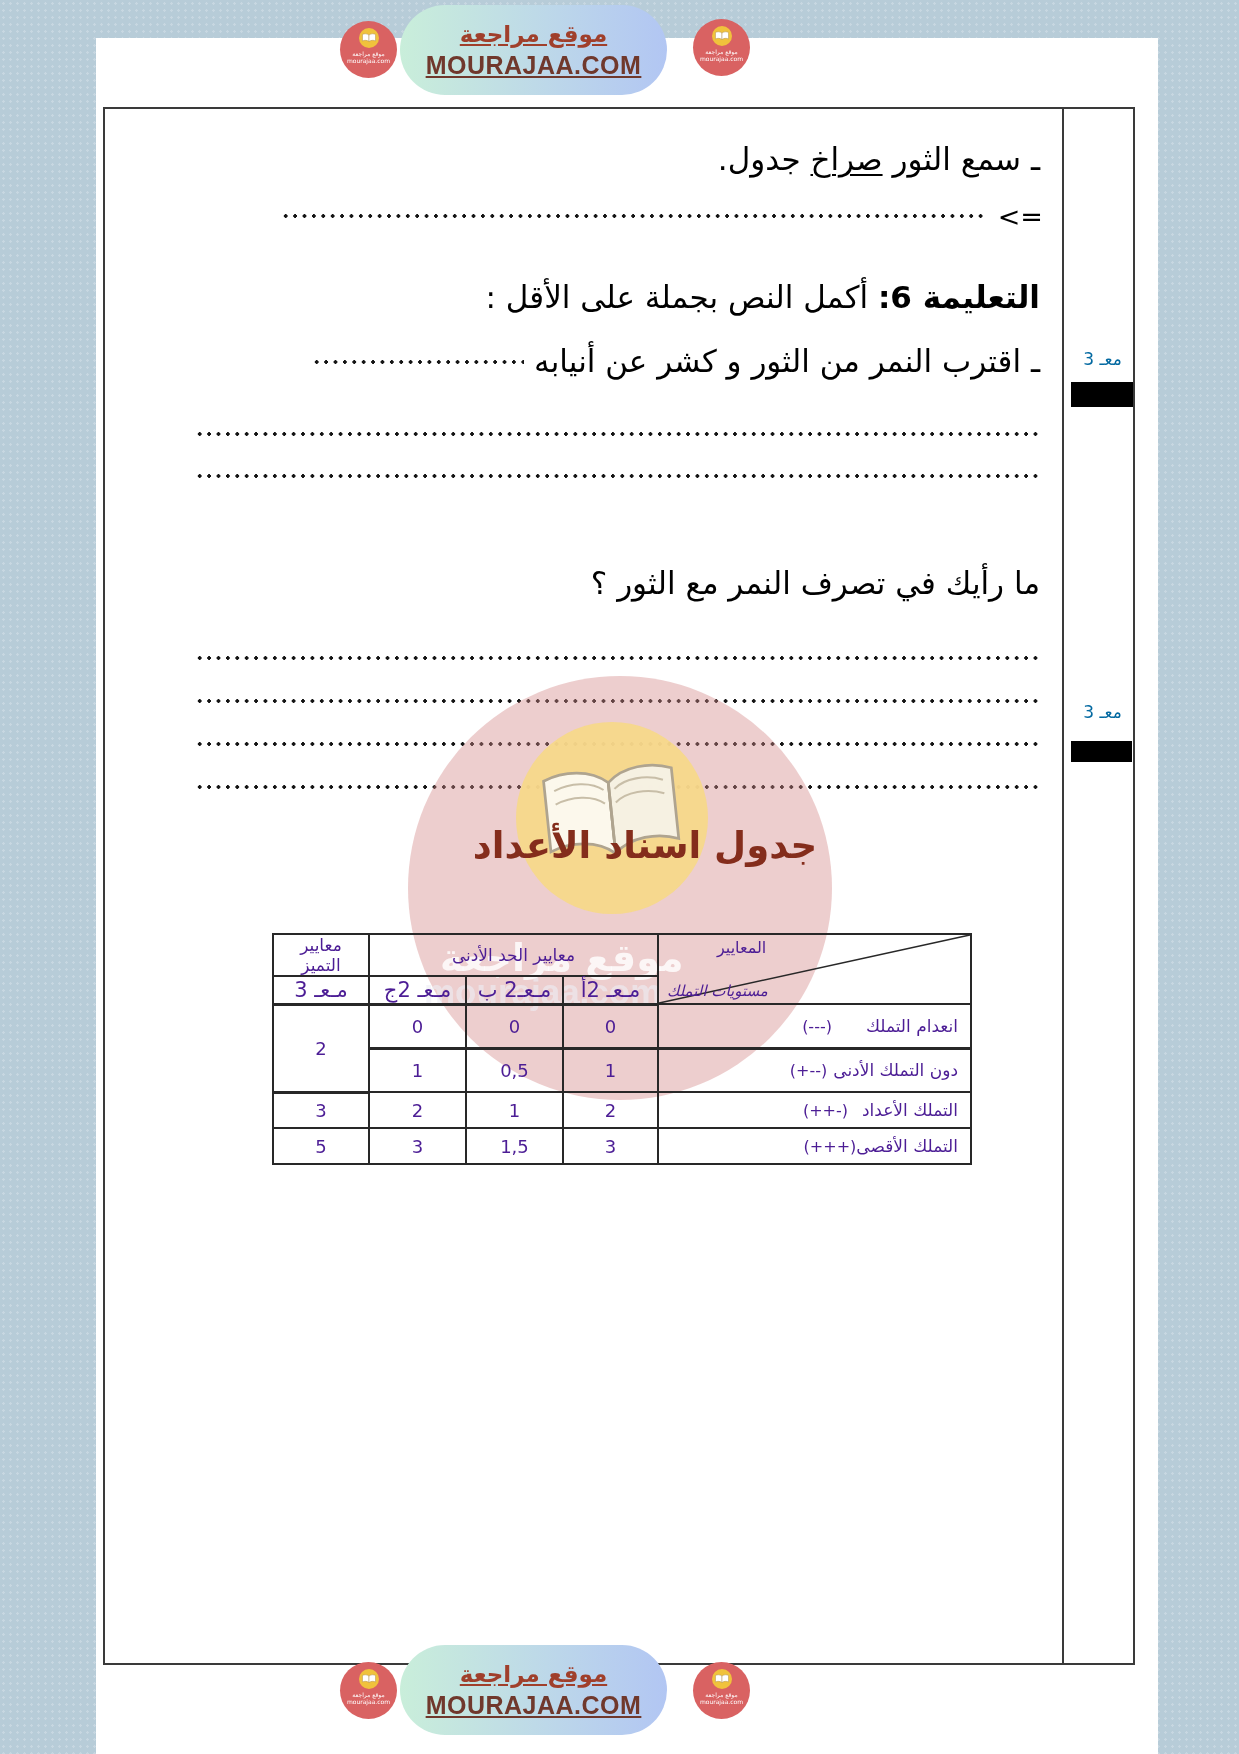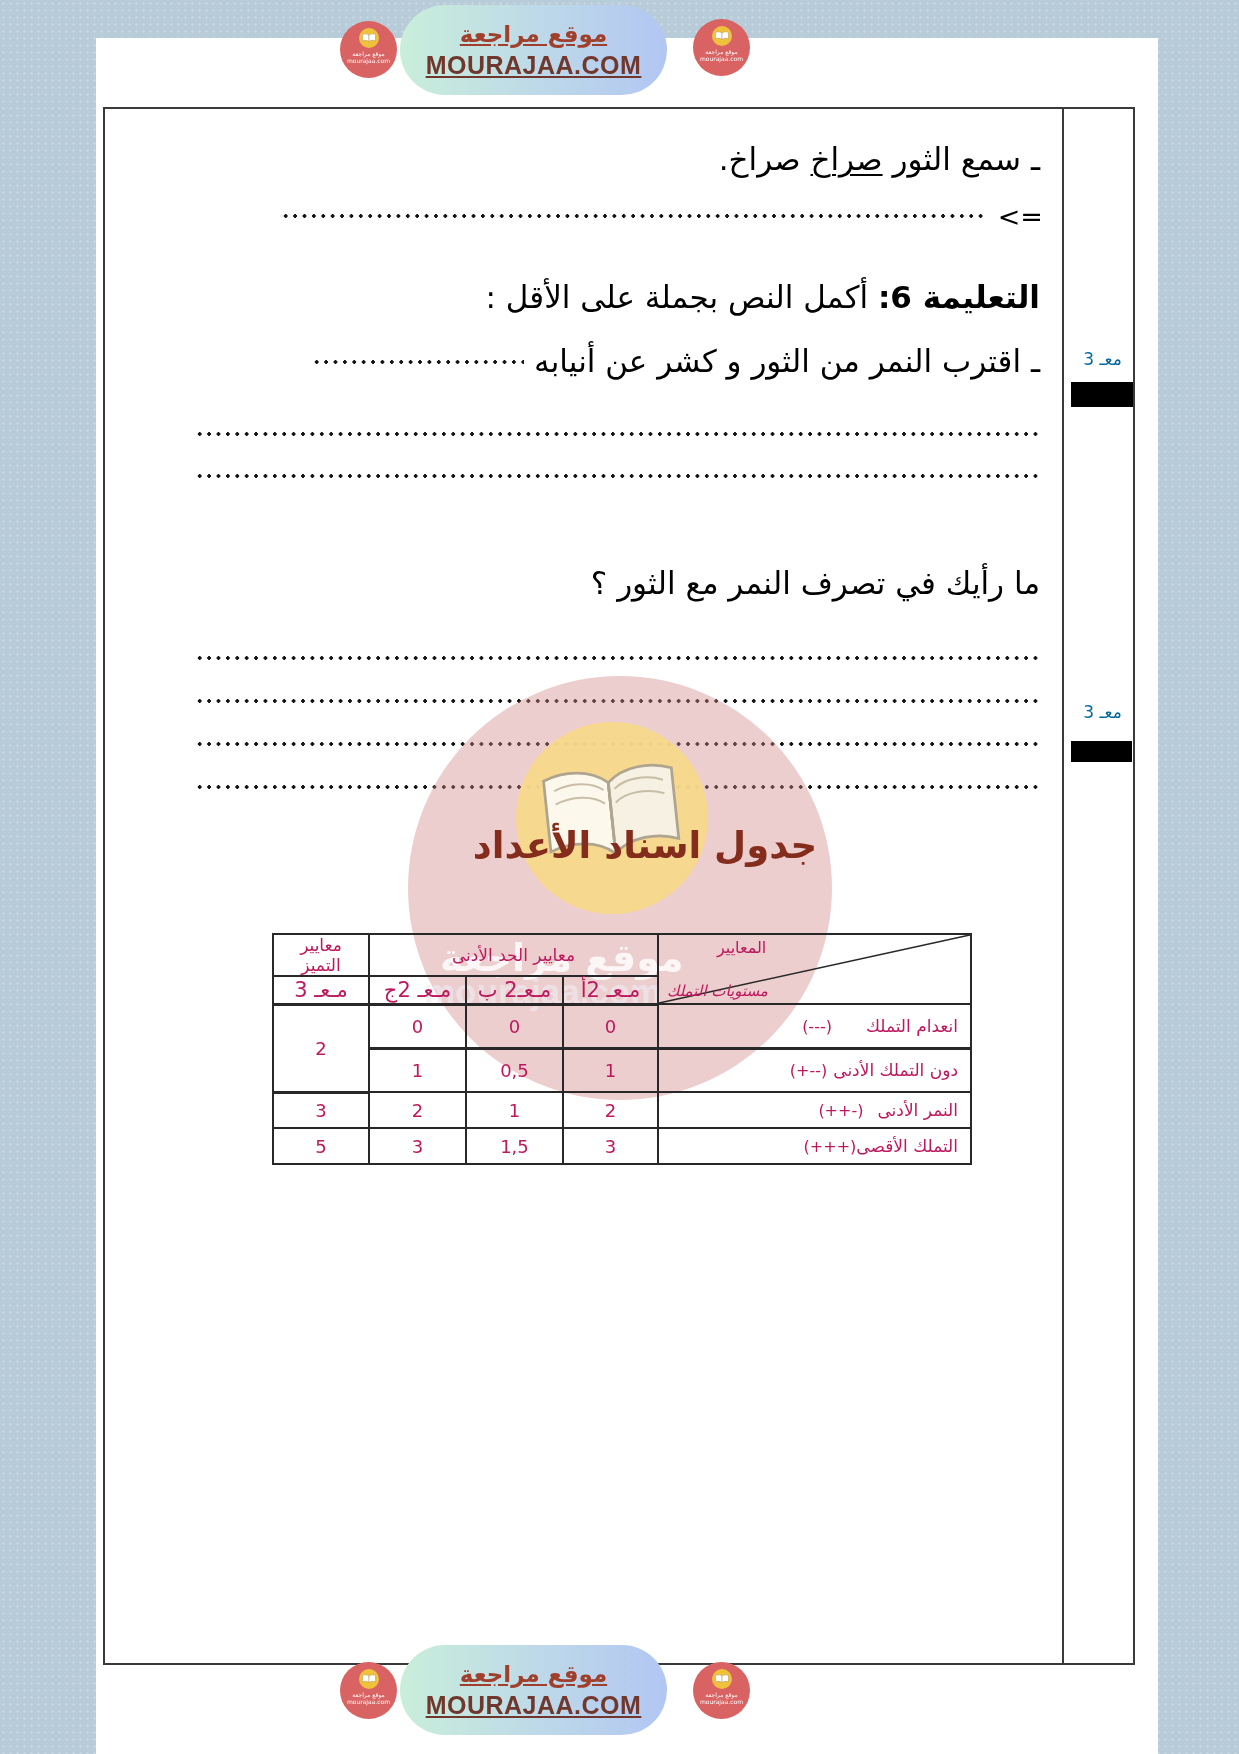--- a/index.html
+++ b/index.html
@@ -56,21 +56,21 @@
     color:rgba(255,255,255,0.82);direction:rtl;z-index:3;}
   .wm-text-en{position:absolute;left:424px;top:972px;font-size:35px;font-weight:bold;
     color:rgba(238,238,244,0.62);font-family:"Liberation Sans",sans-serif;z-index:3;}
 
   .table-title{position:absolute;left:395px;top:824px;width:500px;text-align:center;direction:rtl;
     font-size:37px;font-weight:bold;color:#842d1c;z-index:4;}
 
   
   .score-table{position:absolute;left:272px;top:933px;z-index:4;border-collapse:collapse;direction:rtl;
     table-layout:fixed;background:transparent;}
-  .score-table td,.score-table th{border:2px solid #282828;font-weight:normal;color:#be185d;
+  .score-table td,.score-table th{border:2px solid #282828;font-weight:normal;color:#4c1d95;
     font-size:17px;padding:0 4px;background:transparent;}
   .score-table .num{text-align:center;font-size:18px;font-family:"DejaVu Sans",sans-serif;}
   .score-table .lbl{text-align:right;padding-right:12px;font-size:17px;}
   .score-table tr.subhead th{border-bottom:3px solid #282828;text-align:center;font-size:21px;}
   .score-table tr.r1 td{border-bottom:3px solid #282828;}
   .head-center{text-align:center;font-size:17px;}
   .corner{position:relative;padding:0;text-align:center;}
   .corner svg{position:absolute;inset:0;width:100%;height:100%;}
   .corner .c-top{position:absolute;top:3px;left:58px;font-size:16px;}
   .corner .c-bottom{position:absolute;bottom:3px;left:8px;font-size:15px;font-style:italic;}
@@ -116,21 +116,21 @@
     <div>موقع مراجعة</div>
     <div class="en">mourajaa.com</div>
   </div>
 </div>
 
 <div class="margin-label" style="left:1075px;top:349px;">معـ 3</div>
 <div class="margin-bar" style="left:1071px;top:382px;width:62px;height:25px;"></div>
 <div class="margin-label" style="left:1075px;top:702px;">معـ 3</div>
 <div class="margin-bar" style="left:1071px;top:741px;width:61px;height:21px;"></div>
 
-<div class="ar-line" style="top:138px;left:300px;right:199px;"><span>ـ سمع الثور </span><span class="u">صراخ</span><span> صراخ.</span></div>
+<div class="ar-line" style="top:138px;left:300px;right:199px;"><span>ـ سمع الثور </span><span class="u">صراخ</span><span> جدول.</span></div>
 
 <div class="arrow-row" style="top:198px;">
   <span class="arrow-glyph">&lt;=</span>
   <span class="dots"></span>
 </div>
 
 <div class="ar-line" style="top:276px;left:300px;right:199px;"><span class="b">التعليمة 6:</span><span> أكمل النص بجملة على الأقل :</span></div>
 
 <div class="ar-line" style="top:340px;left:150px;right:199px;"><span>ـ اقترب النمر من الثور  و كشر عن أنيابه </span><span class="dots dots-inline"></span></div>
 
@@ -195,21 +195,21 @@
     <td class="num">0</td>
     <td class="num" rowspan="2">2</td>
   </tr>
   <tr class="r2" style="height:44px">
     <td class="lbl"><span>دون التملك الأدنى</span><span class="signs">(+--)</span></td>
     <td class="num">1</td>
     <td class="num">0,5</td>
     <td class="num">1</td>
   </tr>
   <tr class="r3" style="height:36px">
-    <td class="lbl"><span>النمر الأدنى</span><span class="signs">(++-)</span></td>
+    <td class="lbl"><span>التملك الأعداد</span><span class="signs">(++-)</span></td>
     <td class="num">2</td>
     <td class="num">1</td>
     <td class="num">2</td>
     <td class="num">3</td>
   </tr>
   <tr class="r4" style="height:36px">
     <td class="lbl"><span>التملك الأقصى</span><span class="signs">(+++)</span></td>
     <td class="num">3</td>
     <td class="num">1,5</td>
     <td class="num">3</td>

